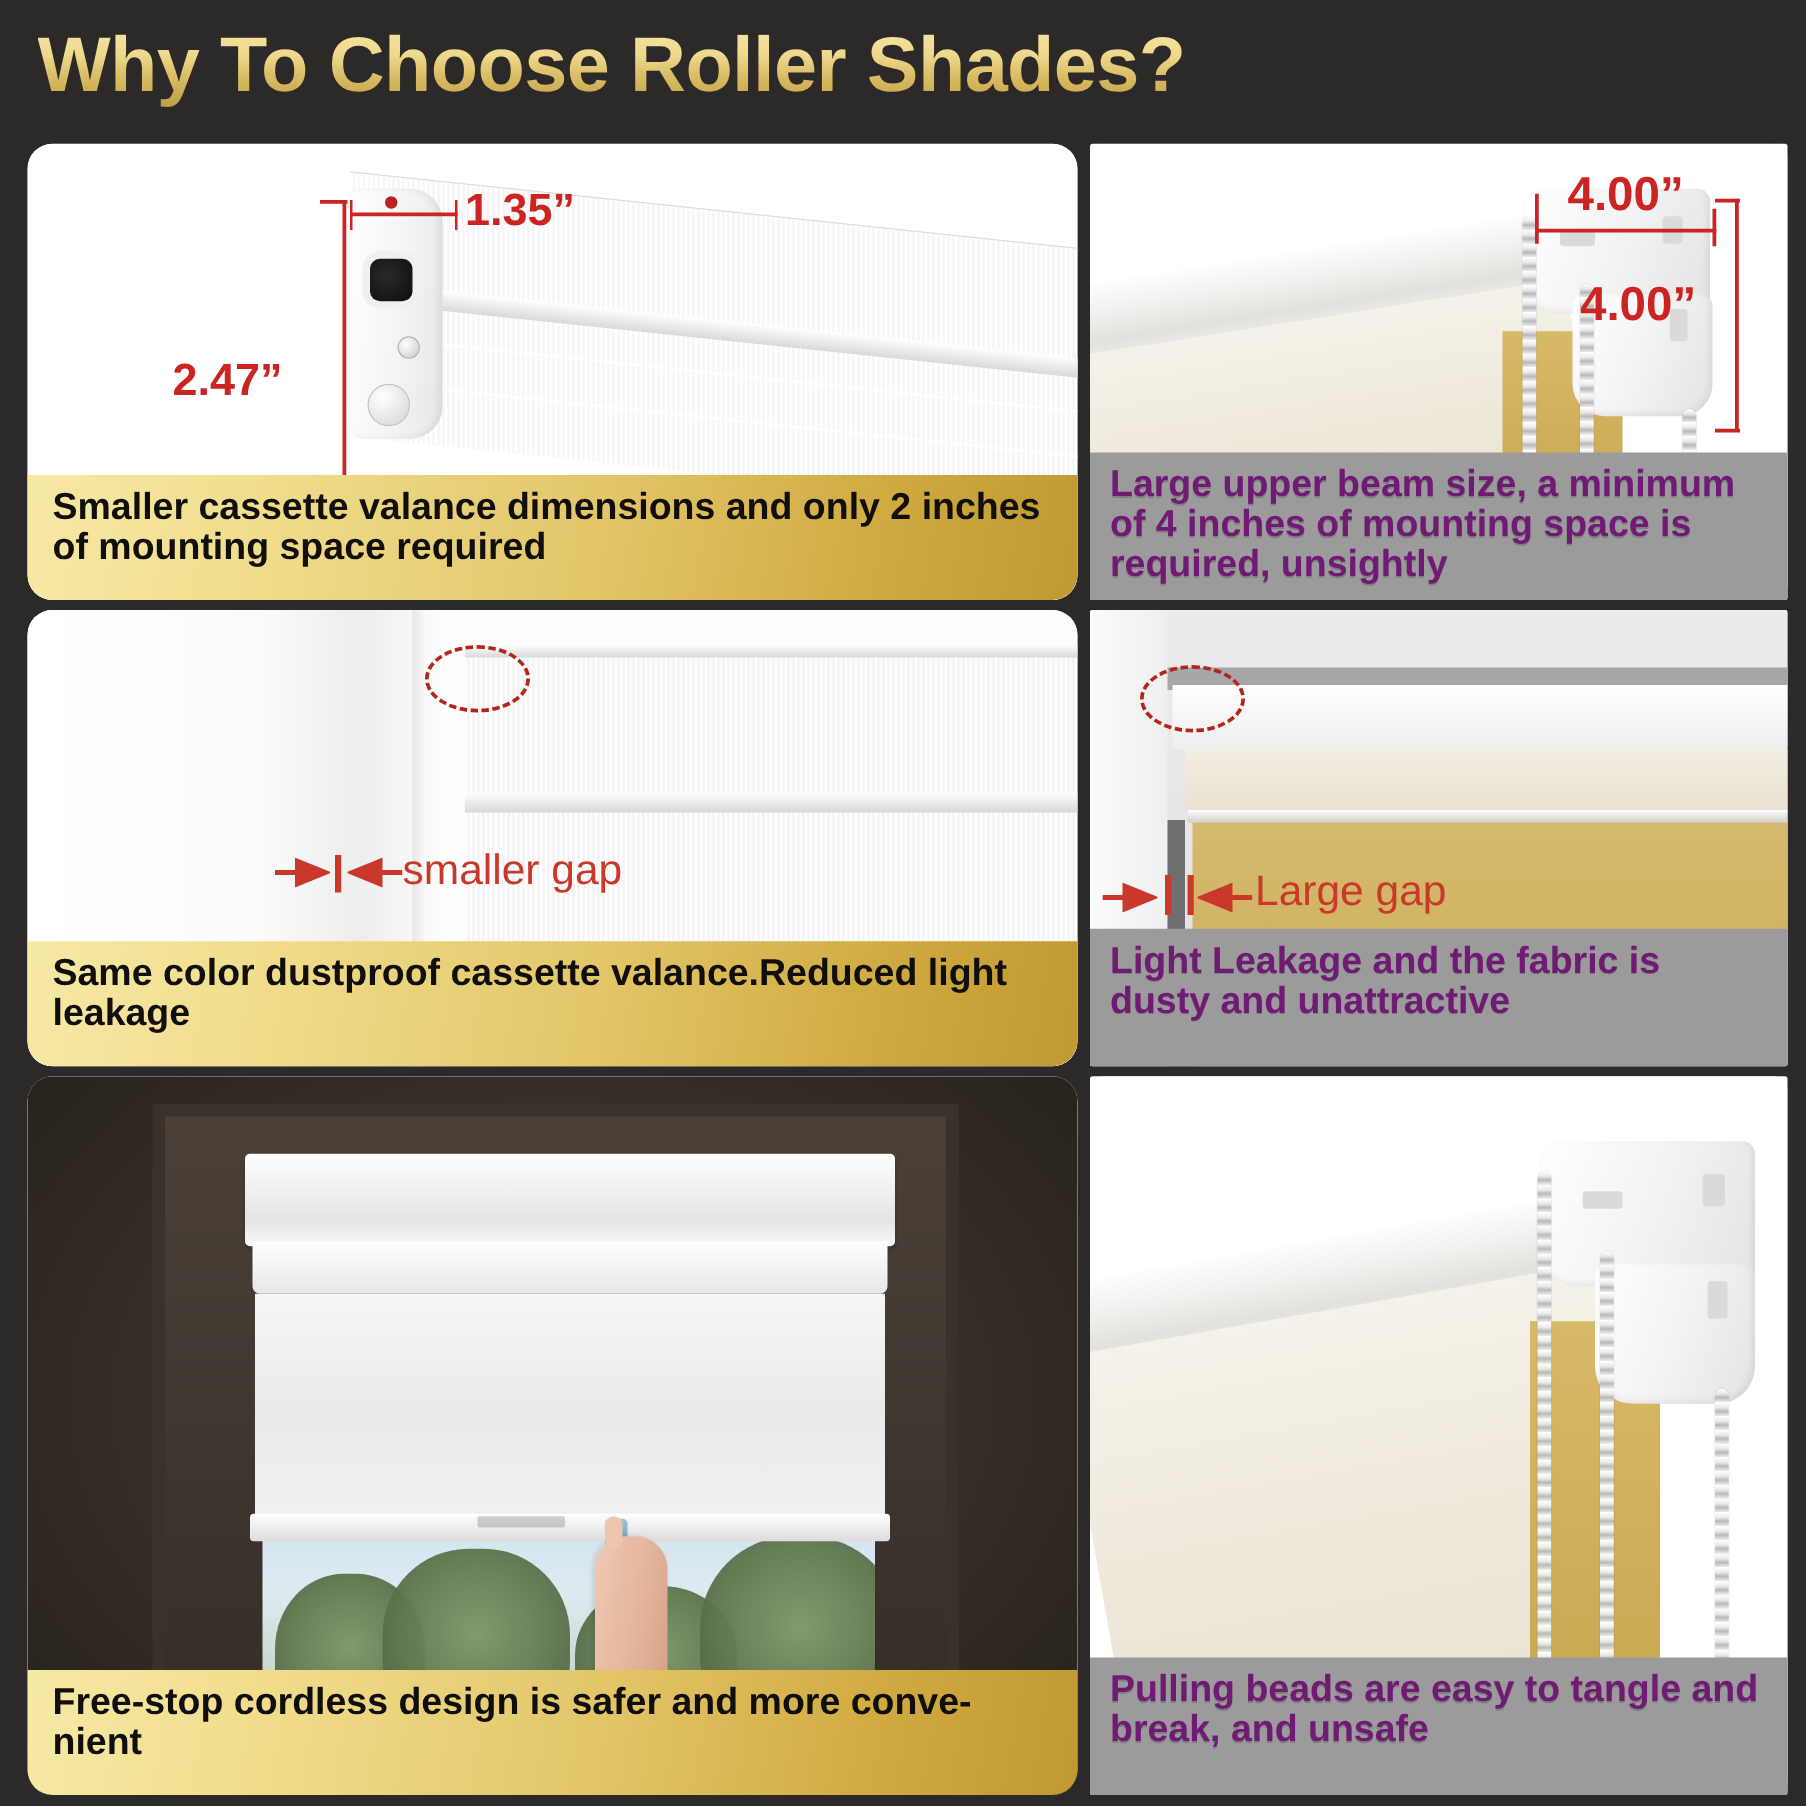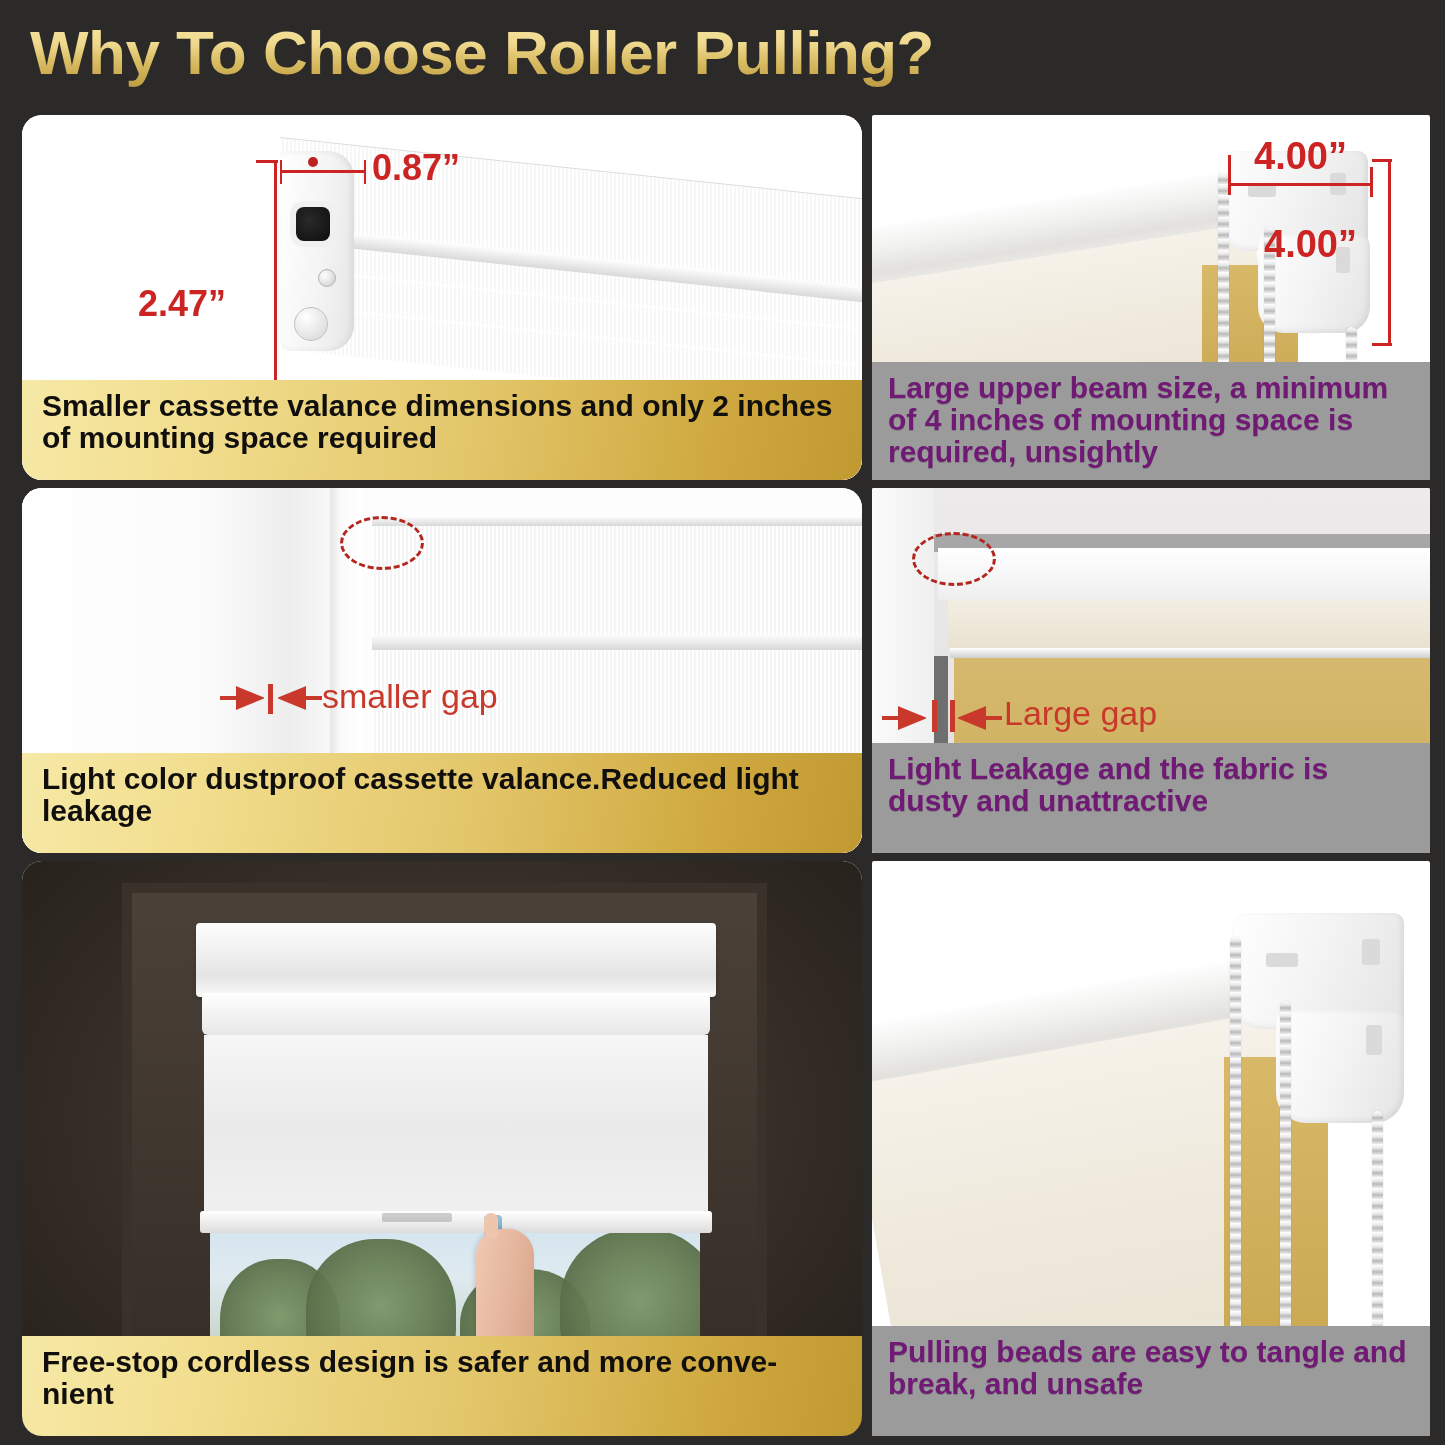--- a/index.html
+++ b/index.html
@@ -137,21 +137,21 @@
   .hand:before{content:"";position:absolute;left:8px;top:-16px;width:14px;height:26px;
     background:#eec6ae;border-radius:8px;}
   .pullgrip{position:absolute;left:352px;top:322px;width:18px;height:22px;
     background:linear-gradient(180deg,#9fc3d8,#6e9ab4);border-radius:4px;}
   .logo5{position:absolute;left:250px;top:320px;width:70px;height:9px;
     background:rgba(120,120,120,.35);border-radius:2px;}
 </style>
 </head>
 <body>
 
-<div class="title">Why To Choose Roller Pulling?</div>
+<div class="title">Why To Choose Roller Shades?</div>
 
 <div class="grid">
 
   <div class="panel left row1">
     <div class="photo p1bg">
 
       <div class="valance">
         <div class="val-top texture"></div>
         <div class="val-mid"></div>
         <div class="val-bot texture">
@@ -163,21 +163,21 @@
       <div class="endcap" style="left:258px;top:36px;">
         <div class="pin"></div>
         <div class="slot"></div>
         <div class="screw"></div>
         <div class="knob"></div>
       </div>
 
       <div class="dimline" style="left:258px;top:45px;width:2px;height:24px;"></div>
       <div class="dimline" style="left:342px;top:45px;width:2px;height:24px;"></div>
       <div class="dimline" style="left:258px;top:55px;width:86px;height:3px;"></div>
-      <div class="dimtext" style="left:350px;top:32px;font-size:36px;">0.87”</div>
+      <div class="dimtext" style="left:350px;top:32px;font-size:36px;">1.35”</div>
 
       <div class="dimline" style="left:252px;top:45px;width:3px;height:288px;"></div>
       <div class="dimline" style="left:234px;top:45px;width:22px;height:3px;"></div>
       <div class="dimline" style="left:234px;top:330px;width:22px;height:3px;"></div>
       <div class="dimtext" style="left:116px;top:168px;font-size:36px;">2.47”</div>
     </div>
 
     <div class="cap gold">Smaller cassette valance dimensions and only 2 inches of mounting space required</div>
   </div>
 
@@ -231,21 +231,21 @@
           </svg>
       </div>
       <div class="annotext" style="left:256px;top:198px;font-size:0;">
         <svg width="44" height="24" viewBox="0 0 44 24">
             <path d="M44 12 L14 12 M26 3 L4 12 L26 21 Z" stroke="#c9392b" stroke-width="4" fill="#c9392b"></path>
           </svg>
       </div>
       <div class="annotext" style="left:300px;top:189px;font-size:34px;">smaller gap</div>
     </div>
 
-    <div class="cap gold">Light color dustproof cassette valance.Reduced light leakage</div>
+    <div class="cap gold">Same color dustproof cassette valance.Reduced light leakage</div>
   </div>
 
   <div class="panel right row2">
     <div class="photo frame4">
       <div style="position:absolute;left:0;top:0;width:62px;height:100%;background:linear-gradient(90deg,#fbfbfb,#efefef);"></div>
       <div style="position:absolute;left:62px;top:46px;right:0;height:18px;background:#a7a7a7;"></div>
       <div style="position:absolute;left:66px;top:60px;right:0;height:52px;background:linear-gradient(180deg,#ffffff,#eeeeee);border-radius:0 0 4px 4px;"></div>
       <div style="position:absolute;left:76px;top:112px;right:0;height:48px;background:linear-gradient(180deg,#f3eee2,#e9e2d2);"></div>
       <div style="position:absolute;left:78px;top:160px;right:0;height:10px;background:linear-gradient(180deg,#ffffff,#cfcfcf);"></div>
       <div class="texture" style="position:absolute;left:82px;top:170px;right:0;bottom:0;background:linear-gradient(180deg,#d6b96e,#cbad57);"></div>

